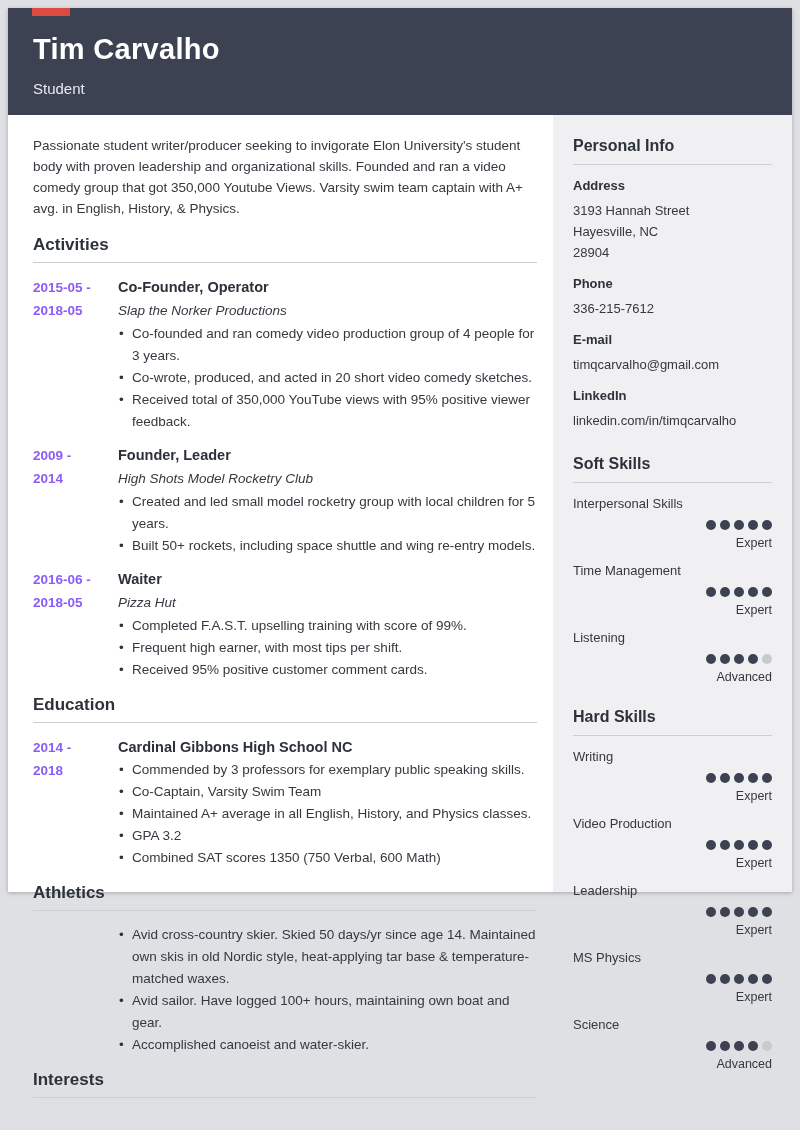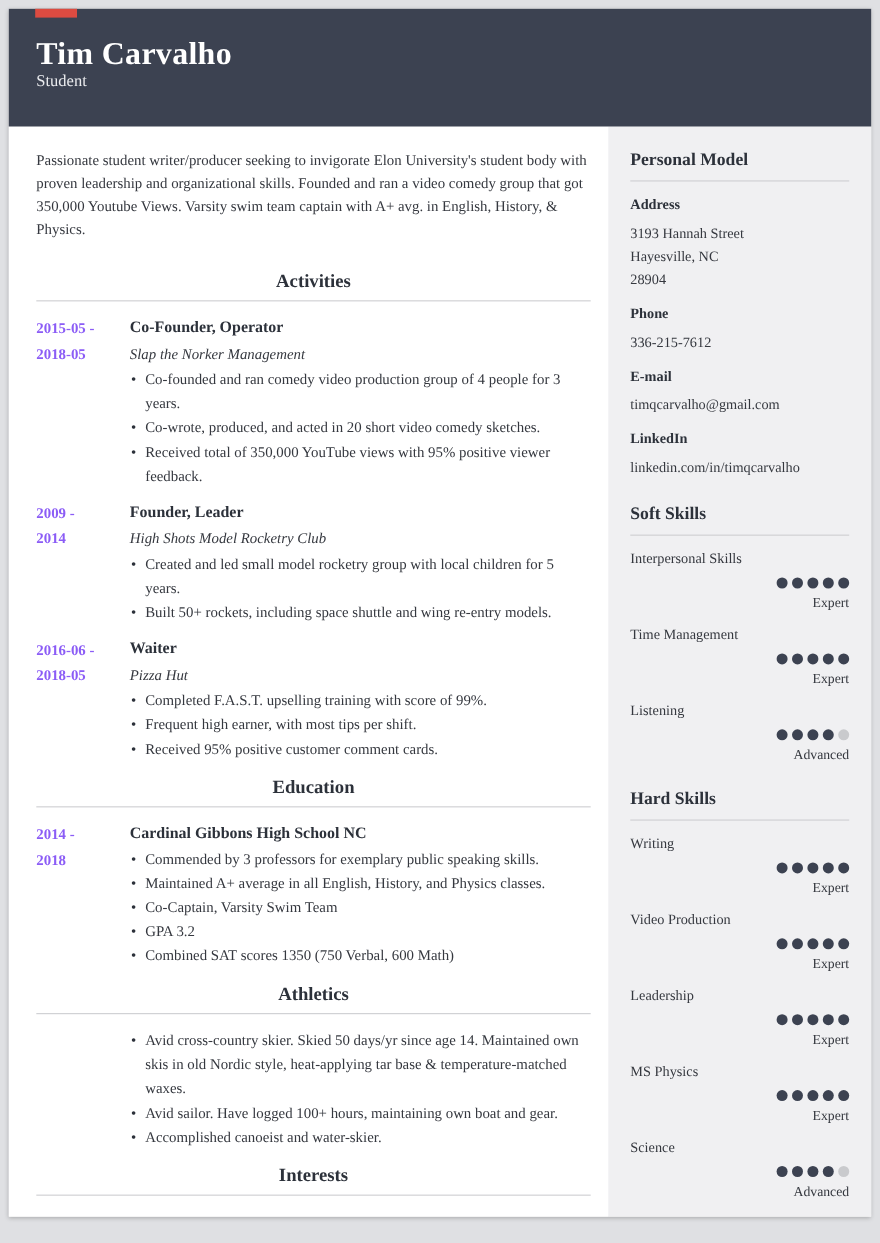--- a/index.html
+++ b/index.html
@@ -5,66 +5,66 @@
   * { margin:0; padding:0; box-sizing:border-box; }
   html,body { width:800px; height:1130px; }
   body {
     background:#dfe0e3;
     font-family:"Liberation Sans", sans-serif;
     color:#383b42;
     overflow:hidden;
   }
   .page {
     position:absolute; left:8px; top:8px;
-    width:784px; height:1098px;
+    width:784px; height:884px;
     background:#ffffff;
     box-shadow:0 1px 4px rgba(0,0,0,0.25);
-    display:flex; flex-direction:column;font-family:Liberation Serif, serif;
+    display:flex; flex-direction:column;
   }
   
   .header {
     position:relative;
     background:#3c4251;
     height:107px;
     padding:25px 0 0 25px;
     flex-shrink:0;
   }
   .accent {
     position:absolute; left:24px; top:0;
     width:38px; height:8px;
     background:#dc4b41;
   }
   .name {
     color:#ffffff; font-size:29px; font-weight:bold; letter-spacing:0.3px;
   }
   .role-title {
-    color:#e9eaed; font-size:15px; margin-top:0;
+    color:#e9eaed; font-size:15px; margin-top:14px;
   }
   
   .columns { display:flex; flex:1; min-height:0; }
   .main {
     width:545px; flex-shrink:0;
     background:#ffffff;
     padding:20px 16px 0 25px;
   }
   .sidebar {
     flex:1;
     background:#f0f0f2;
     padding:22px 20px 0 20px;
   }
   
   .summary {
     font-size:13.5px; line-height:21px; color:#35383f;
-    margin-bottom:27px;
+    margin-bottom:16px;
   }
   .section-title {
     font-size:17px; font-weight:bold; color:#2c313a;
     padding-bottom:7px;
     border-bottom:1px solid #cdced1;
-    margin-top:14px; margin-bottom:13px;text-align:center;
+    margin-top:14px; margin-bottom:13px;
   }
   .entry { display:flex; margin-bottom:11px; }
   .entry-dates {
     width:85px; flex-shrink:0;
     font-weight:bold; font-size:13.5px; color:#8b5cf6; line-height:23px;
   }
   .entry-body { flex:1; min-width:0; }
   .entry-role { font-weight:bold; font-size:14.5px; color:#2c313a; line-height:23px; }
   .entry-org  { font-style:italic; font-size:13.5px; color:#35383f; line-height:23px; margin-bottom:1px; }
   ul.bullets { list-style:none; }
@@ -114,21 +114,21 @@
 
       <div class="section-title">Activities</div>
 
       <div class="entry">
         <div class="entry-dates">
           <div>2015-05 -</div>
           <div>2018-05</div>
         </div>
         <div class="entry-body">
           <div class="entry-role">Co-Founder, Operator</div>
-          <div class="entry-org">Slap the Norker Management</div>
+          <div class="entry-org">Slap the Norker Productions</div>
           <ul class="bullets">
             <li>Co-founded and ran comedy video production group of 4 people for 3 years.</li>
             <li>Co-wrote, produced, and acted in 20 short video comedy sketches.</li>
             <li>Received total of 350,000 YouTube views with 95% positive viewer feedback.</li>
           </ul>
         </div>
       </div>
 
       <div class="entry">
         <div class="entry-dates">
@@ -165,22 +165,22 @@
 
       <div class="entry">
         <div class="entry-dates">
           <div>2014 -</div>
           <div>2018</div>
         </div>
         <div class="entry-body">
           <div class="entry-role">Cardinal Gibbons High School NC</div>
           <ul class="bullets">
             <li>Commended by 3 professors for exemplary public speaking skills.</li>
+            <li>Co-Captain, Varsity Swim Team</li>
             <li>Maintained A+ average in all English, History, and Physics classes.</li>
-            <li>Co-Captain, Varsity Swim Team</li>
             <li>GPA 3.2</li>
             <li>Combined SAT scores 1350 (750 Verbal, 600 Math)</li>
           </ul>
         </div>
       </div>
 
       <div class="section-title">Athletics</div>
 
       <ul class="bullets indented">
         <li>Avid cross-country skier. Skied 50 days/yr since age 14. Maintained own skis in old Nordic style, heat-applying tar base &amp; temperature-matched waxes.</li>
@@ -188,21 +188,21 @@
         <li>Accomplished canoeist and water-skier.</li>
       </ul>
 
       <div class="section-title">Interests</div>
 
     </div>
 
     <div class="sidebar">
 
       <div class="side-section">
-        <div class="side-title">Personal Model</div>
+        <div class="side-title">Personal Info</div>
 
         <div class="field">
           <div class="field-label">Address</div>
           <div class="field-value">3193 Hannah Street</div>
           <div class="field-value">Hayesville, NC</div>
           <div class="field-value">28904</div>
         </div>
 
         <div class="field">
           <div class="field-label">Phone</div>

